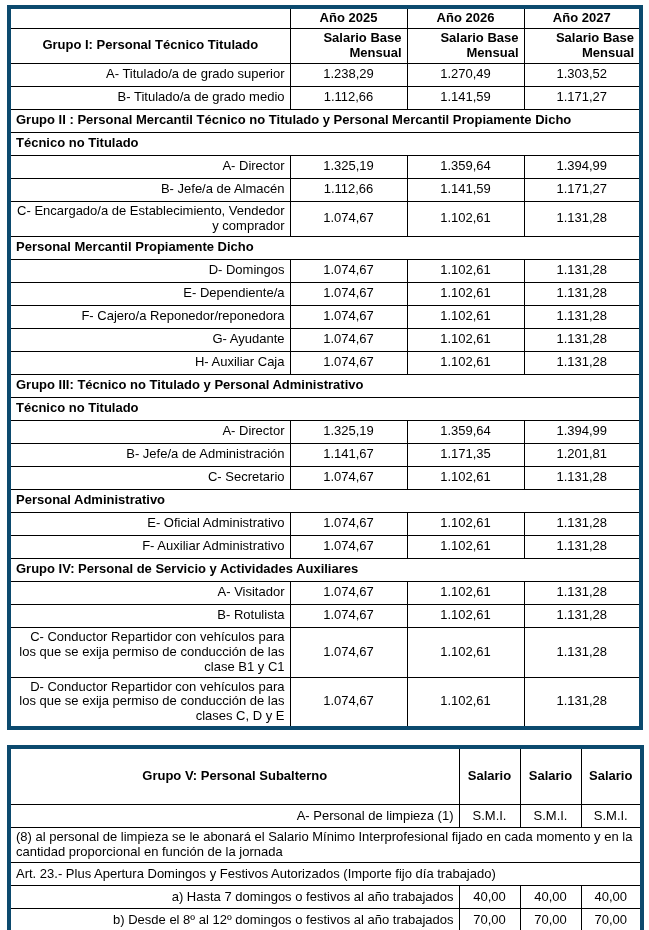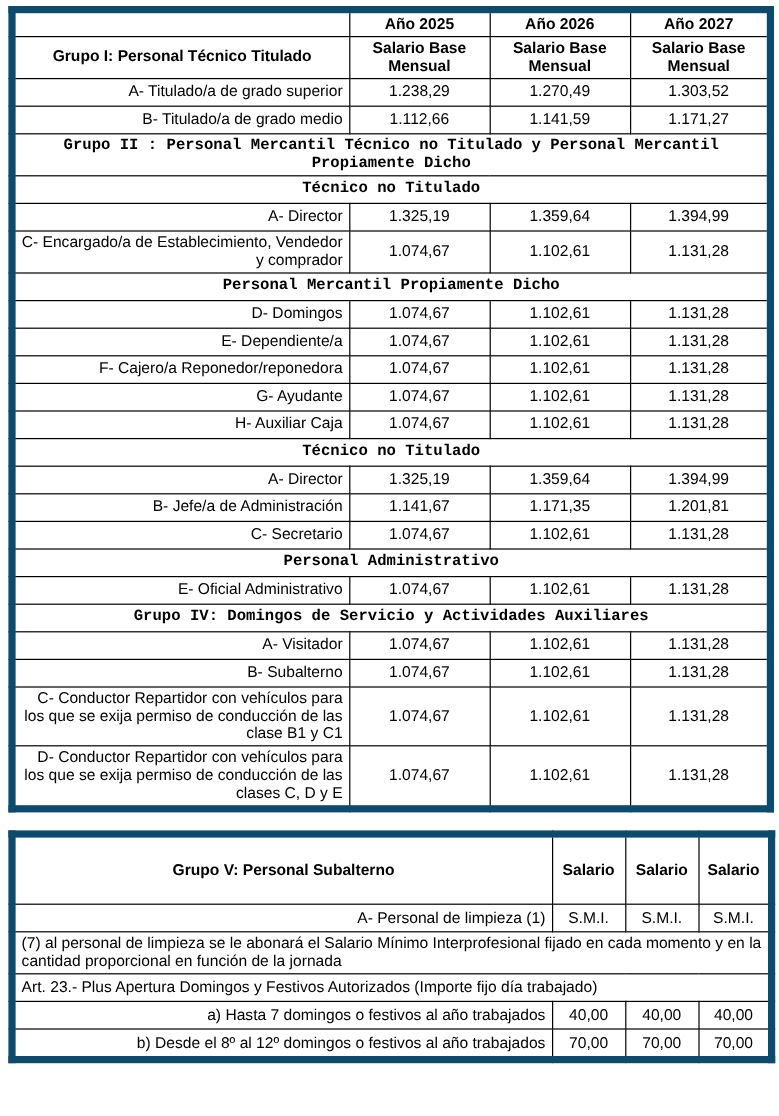--- a/index.html
+++ b/index.html
@@ -11,47 +11,46 @@
   }
   .page {
     width: 649px;
     box-sizing: border-box;
     padding: 5px 7px 6px 7px;
   }
   table {
     border-collapse: collapse;
     table-layout: fixed;
     width: 633px;
-    border: 6px solid #0c4a6e;
+    border: 4px solid #0c4a6e;
   }
   td, th {
     border: 1px solid #000;
     font-size: 13px;
     line-height: 1.15;
     padding: 2px 5px;
     vertical-align: middle;
     overflow: hidden;
     word-wrap: break-word;
   }
   th { font-weight: bold; }
   .label { text-align: right; }
   .val { text-align: center; }
   td.single { height: 18px; }
   .section {
     font-weight: bold;
-    text-align: center;
+    text-align: left;
     height: 18px;
-    font-family: Liberation Mono, monospace;
   }
   .note {
     font-weight: normal;
     text-align: left;
   }
   .t1 .year-h { text-align: center; white-space: nowrap; }
-  .t1 .sub-h { text-align: center; }
+  .t1 .sub-h { text-align: right; }
   .t2 { margin-top: 15px; }
   .t2 th.val { padding: 20px 1px; white-space: nowrap; }
   .group-h { text-align: center; }
 </style>
 </head>
 <body>
 
 <div class="page">
 
   <table class="t1">
@@ -94,20 +93,26 @@
         <tr>
           <td colspan="4" class="section single">Técnico no Titulado</td>
         </tr>
         <tr>
           <td class="label single">A- Director</td>
           <td class="val single">1.325,19</td>
           <td class="val single">1.359,64</td>
           <td class="val single">1.394,99</td>
         </tr>
         <tr>
+          <td class="label single">B- Jefe/a de Almacén</td>
+          <td class="val single">1.112,66</td>
+          <td class="val single">1.141,59</td>
+          <td class="val single">1.171,27</td>
+        </tr>
+        <tr>
           <td class="label single">C- Encargado/a de Establecimiento, Vendedor y comprador</td>
           <td class="val single">1.074,67</td>
           <td class="val single">1.102,61</td>
           <td class="val single">1.131,28</td>
         </tr>
         <tr>
           <td colspan="4" class="section single">Personal Mercantil Propiamente Dicho</td>
         </tr>
         <tr>
           <td class="label single">D- Domingos</td>
@@ -131,20 +136,23 @@
           <td class="label single">G- Ayudante</td>
           <td class="val single">1.074,67</td>
           <td class="val single">1.102,61</td>
           <td class="val single">1.131,28</td>
         </tr>
         <tr>
           <td class="label single">H- Auxiliar Caja</td>
           <td class="val single">1.074,67</td>
           <td class="val single">1.102,61</td>
           <td class="val single">1.131,28</td>
+        </tr>
+        <tr>
+          <td colspan="4" class="section single">Grupo III: Técnico no Titulado y Personal Administrativo</td>
         </tr>
         <tr>
           <td colspan="4" class="section single">Técnico no Titulado</td>
         </tr>
         <tr>
           <td class="label single">A- Director</td>
           <td class="val single">1.325,19</td>
           <td class="val single">1.359,64</td>
           <td class="val single">1.394,99</td>
         </tr>
@@ -163,30 +171,36 @@
         <tr>
           <td colspan="4" class="section single">Personal Administrativo</td>
         </tr>
         <tr>
           <td class="label single">E- Oficial Administrativo</td>
           <td class="val single">1.074,67</td>
           <td class="val single">1.102,61</td>
           <td class="val single">1.131,28</td>
         </tr>
         <tr>
-          <td colspan="4" class="section single">Grupo IV: Domingos de Servicio y Actividades Auxiliares</td>
+          <td class="label single">F- Auxiliar Administrativo</td>
+          <td class="val single">1.074,67</td>
+          <td class="val single">1.102,61</td>
+          <td class="val single">1.131,28</td>
+        </tr>
+        <tr>
+          <td colspan="4" class="section single">Grupo IV: Personal de Servicio y Actividades Auxiliares</td>
         </tr>
         <tr>
           <td class="label single">A- Visitador</td>
           <td class="val single">1.074,67</td>
           <td class="val single">1.102,61</td>
           <td class="val single">1.131,28</td>
         </tr>
         <tr>
-          <td class="label single">B- Subalterno</td>
+          <td class="label single">B- Rotulista</td>
           <td class="val single">1.074,67</td>
           <td class="val single">1.102,61</td>
           <td class="val single">1.131,28</td>
         </tr>
         <tr>
           <td class="label single">C- Conductor Repartidor con vehículos para los que se exija permiso de conducción de las clase B1 y C1</td>
           <td class="val single">1.074,67</td>
           <td class="val single">1.102,61</td>
           <td class="val single">1.131,28</td>
         </tr>
@@ -213,21 +227,21 @@
           <th class="val single">Salario</th>
           <th class="val single">Salario</th>
         </tr>
         <tr>
           <td class="label single">A- Personal de limpieza (1)</td>
           <td class="val single">S.M.I.</td>
           <td class="val single">S.M.I.</td>
           <td class="val single">S.M.I.</td>
         </tr>
         <tr>
-          <td colspan="4" class="note single">(7) al personal de limpieza se le abonará el Salario Mínimo Interprofesional fijado en cada momento y en la cantidad proporcional en función de la jornada</td>
+          <td colspan="4" class="note single">(8) al personal de limpieza se le abonará el Salario Mínimo Interprofesional fijado en cada momento y en la cantidad proporcional en función de la jornada</td>
         </tr>
         <tr>
           <td colspan="4" class="note single">Art. 23.- Plus Apertura Domingos y Festivos Autorizados (Importe fijo día trabajado)</td>
         </tr>
         <tr>
           <td class="label single">a) Hasta 7 domingos o festivos al año trabajados</td>
           <td class="val single">40,00</td>
           <td class="val single">40,00</td>
           <td class="val single">40,00</td>
         </tr>

